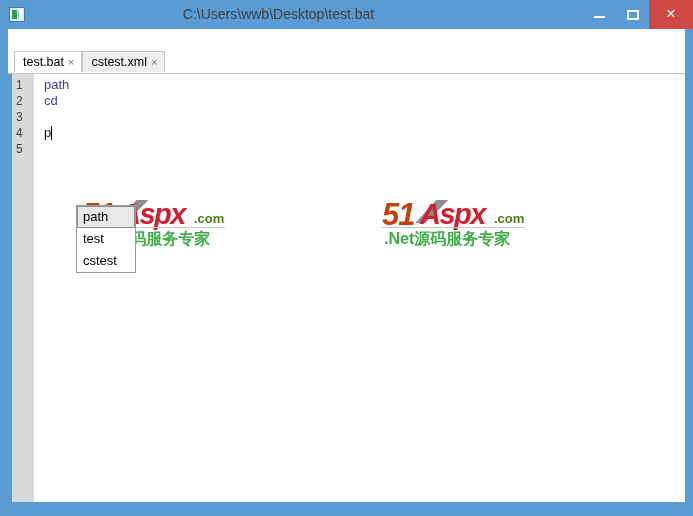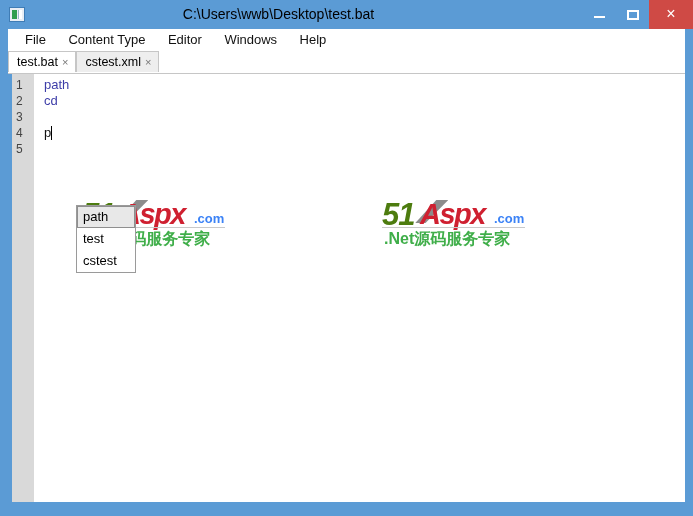--- a/index.html
+++ b/index.html
@@ -55,21 +55,21 @@
     box-sizing: border-box;
   }
   #title-text {
     position: absolute;
     left: 0; top: 0;
     width: 557px;
     height: 29px;
     line-height: 29px;
     text-align: center;
     font-size: 14px;
-    color: #000000;
+    color: #404040;
     white-space: nowrap;
     font-family: "Liberation Sans", sans-serif;
   }
   .winbtn {
     position: absolute;
     top: 0;
     height: 29px;
     width: 33px;
     cursor: default;
   }
@@ -133,20 +133,21 @@
     font-family: "Liberation Sans", sans-serif;
   }
 
   
   #tabstrip {
     position: absolute;
     left: 0; top: 22px;
     width: 677px;
     height: 22px;
     background: #ffffff;
+    padding-left: 6px;
     box-sizing: border-box;
     white-space: nowrap;
   }
   .tab {
     display: inline-block;
     position: relative;
     height: 21px;
     line-height: 21px;
     font-size: 12.5px;
     color: #000000;
@@ -271,21 +272,21 @@
     height: 30px;
     width: 143px;
     white-space: nowrap;
   }
   .wm-51 {
     position: absolute;
     left: 0; top: -2px;
     font-size: 31px;
     font-weight: bold;
     font-style: italic;
-    color: #4d7c0f;
+    color: #c2410c;
     letter-spacing: -1px;
     font-family: "Liberation Sans", sans-serif;
   }
   .wm-swoosh {
     position: absolute;
     left: 33px; top: 1px;
     width: 30px; height: 23px;
     background: #8c8c8c;
     transform: skewX(-16deg);
     clip-path: polygon(12% 100%, 60% 0%, 100% 0%, 46% 100%);
@@ -298,21 +299,21 @@
     font-style: italic;
     color: #cf2030;
     letter-spacing: -1.5px;
     font-family: "Liberation Sans", sans-serif;
   }
   .wm-com {
     position: absolute;
     left: 112px; top: 12px;
     font-size: 13px;
     font-weight: bold;
-    color: #3b82f6;
+    color: #4d7c0f;
     font-family: "Liberation Sans", sans-serif;
   }
   .wm-rule {
     position: absolute;
     left: 0; top: 28px;
     width: 143px;
     height: 1px;
     background: #c9c9c9;
   }
   .wm-sub {
@@ -344,27 +345,20 @@
     <div class="winbtn" id="btn-max">
       <div class="glyph"></div>
     </div>
     <div class="winbtn" id="btn-close">
       <div class="glyph">×</div>
     </div>
   </div>
 
   <div id="client">
 
-    <div id="menubar">
-      <div class="menu-item">File</div>
-      <div class="menu-item">Content Type</div>
-      <div class="menu-item">Editor</div>
-      <div class="menu-item">Windows</div>
-      <div class="menu-item">Help</div>
-    </div>
 
     <div id="tabstrip">
       <div class="tab active">
         <span class="label">test.bat</span><span class="tabclose">×</span>
       </div><div class="tab inactive">
         <span class="label">cstest.xml</span><span class="tabclose">×</span>
       </div>
     </div>
 
     <div id="editor">

